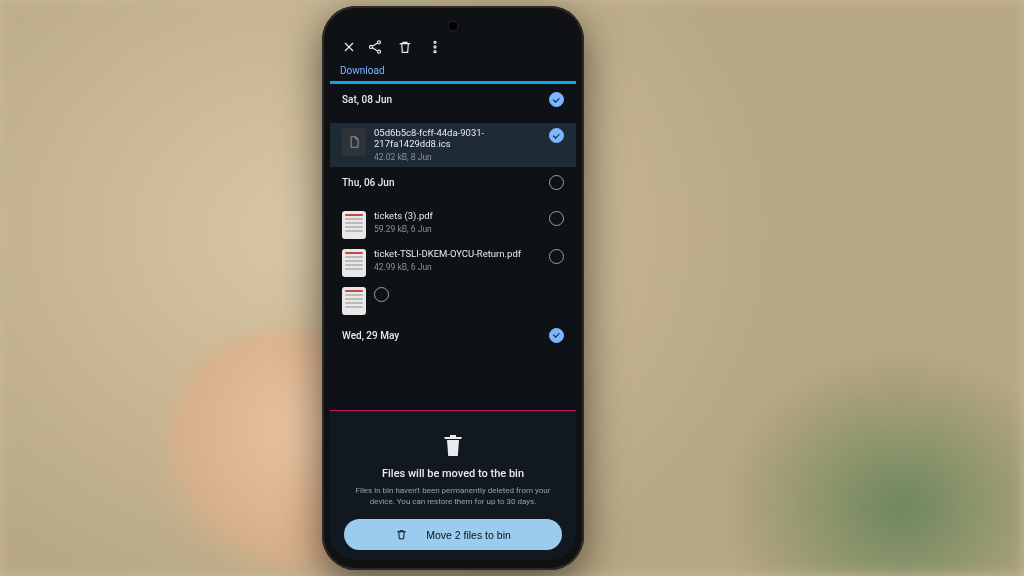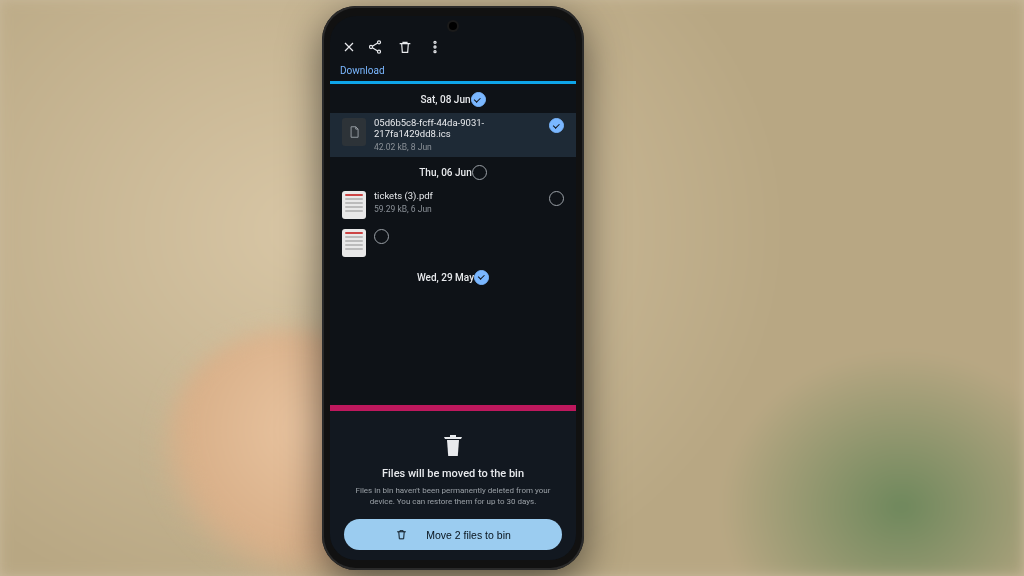--- a/index.html
+++ b/index.html
@@ -62,22 +62,22 @@
   .icon-btn svg { width:16px; height:16px; stroke:#e8eaed; fill:none; stroke-width:1.8; }
   .appbar-right { display:flex; gap:12px; align-items:center; }
 
   .breadcrumb {
     padding: 3px 10px 5px;
     color:#7ab7ff; font-size:10px;
     border-bottom:3px solid #0ea5e9;
   }
 
   .section-header {
-    display:flex; align-items:center; justify-content:center;
-    padding: 8px 12px 6px;
+    display:flex; align-items:center; justify-content:space-between;
+    padding: 8px 12px 16px;
   }
   .section-header .label { font-size:10px; color:#e8eaed; font-weight:500; }
   .radiolike {
     width:15px; height:15px; border-radius:50%;
     border:1.6px solid #9aa0a6; display:inline-flex; align-items:center; justify-content:center;
     background:transparent;
   }
   .radiolike.checked { background:#7ab7ff; border-color:#7ab7ff; }
   .radiolike.checked::after {
     content:""; width:5px; height:3px; border:1.8px solid #0e1217; border-top:none; border-right:none;
@@ -96,21 +96,21 @@
   .thumb.doc { background:#e8e8e8; position:relative; }
   .thumb.doc::after{ content:""; position:absolute; top:3px; left:3px; right:3px; height:2px; background:#c44; border-radius:1px; box-shadow: 0 4px 0 #bbb, 0 8px 0 #bbb, 0 12px 0 #bbb, 0 16px 0 #bbb; }
   .thumb svg{ width:14px; height:14px; fill:none; stroke:#9aa0a6; stroke-width:1.6; }
   .file-meta { flex:1; min-width:0; }
   .file-name { font-size:9.5px; color:#e8eaed; line-height:1.15; overflow-wrap:anywhere; }
   .file-sub { font-size:8.5px; color:#8a9097; margin-top:2px; }
 
   .sheet {
     position:absolute; left:0; right:0; bottom:0;
     background:#121820;
-    border-top:6px solid #be185d;
+    border-top:1px solid #be185d;
     padding: 18px 14px 10px;
     text-align:center;
   }
   .sheet .bin-ic { margin: 2px auto 8px; width:26px; height:28px; }
   .sheet .bin-ic svg{ width:100%; height:100%; fill:#e8eaed; }
   .sheet h3 { font-size:11px; font-weight:500; margin-bottom:6px; color:#e8eaed; }
   .sheet p { font-size:8px; color:#9aa0a6; line-height:1.3; padding:0 4px; }
   .cta {
     margin-top:12px; width:100%;
     background:#9bccf0; color:#08131c;
@@ -196,20 +196,28 @@
       <div class="file-row">
         <div class="thumb doc"></div>
         <div class="file-meta">
           <div class="file-name">tickets (3).pdf</div>
           <div class="file-sub">59.29 kB, 6 Jun</div>
         </div>
         <span class="radiolike"></span>
       </div>
       <div class="file-row">
         <div class="thumb doc"></div>
+        <div class="file-meta">
+          <div class="file-name">ticket-TSLI-DKEM-OYCU-Return.pdf</div>
+          <div class="file-sub">42.99 kB, 6 Jun</div>
+        </div>
+        <span class="radiolike"></span>
+      </div>
+      <div class="file-row">
+        <div class="thumb doc"></div>
         <span class="radiolike"></span>
       </div>
 
       <div class="section-header">
         <span class="label">Wed, 29 May</span>
         <span class="radiolike checked"></span>
       </div>
       <div class="row-peek"></div>
     </div>
 

